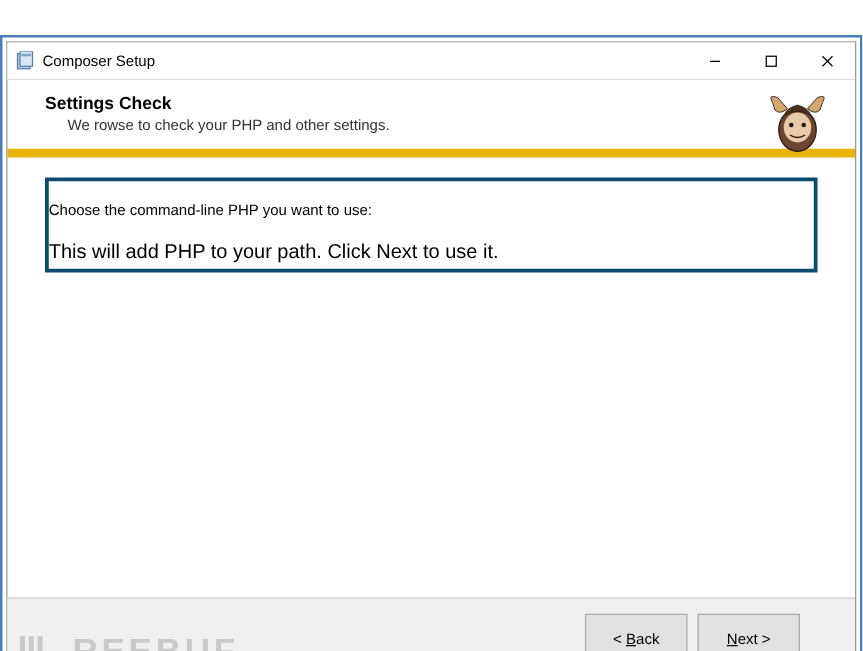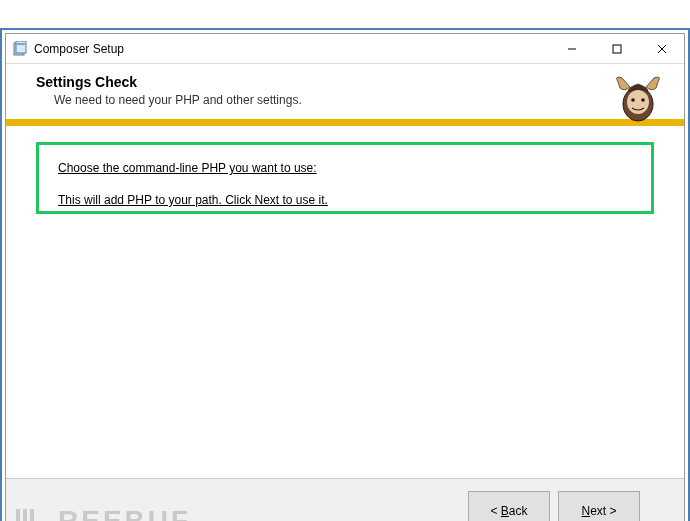--- a/index.html
+++ b/index.html
@@ -88,24 +88,23 @@
       top: 8px;
       width: 56px;
       height: 56px;
     }
     .content {
       flex: 1;
       position: relative;
       padding: 20px 30px;
     }
     .highlight-box {
-      border: 3px solid #22c55e;
-      padding: 16px 18px 8px 19px;
+      border: 3px solid #0c4a6e;
+      padding: 16px 18px 8px 0;
       margin-top: -4px;
-      text-decoration: underline;
     }
     .field-label {
       font-size: 12px;
       color: #000;
       margin-bottom: 14px;
     }
     .field-row {
       display: flex;
       gap: 10px;
       align-items: center;
@@ -142,21 +141,21 @@
       background: #e1e1e1;
       font-size: 12px;
       font-family: inherit;
       cursor: pointer;
       color: #000;
     }
     .browse-btn .u {
       text-decoration: underline;
     }
     .path-note {
-      font-size: 12px;
+      font-size: 16px;
       color: #000;
       position: relative;
       top: 4px;
       white-space: nowrap;
       overflow: hidden;
     }
     .footer {
       border-top: 1px solid #ccc;
       background: #f0f0f0;
       padding: 12px 18px;
@@ -238,21 +237,21 @@
           <svg width="10" height="10" viewBox="0 0 10 10">
               <line x1="1" y1="1" x2="9" y2="9" stroke="#000" stroke-width="1"></line>
               <line x1="9" y1="1" x2="1" y2="9" stroke="#000" stroke-width="1"></line>
             </svg>
         </div>
       </div>
     </div>
 
     <div class="header">
       <div class="header-title">Settings Check</div>
-      <div class="header-subtitle">We need to need your PHP and other settings.</div>
+      <div class="header-subtitle">We rowse to check your PHP and other settings.</div>
       <span class="header-logo">
         <svg viewBox="0 0 56 56" width="56" height="56">
           <path d="M8 10 Q4 3 12 6 L20 15 Q14 20 10 16 Z" fill="#d4a86a" stroke="#333" stroke-width="0.8"></path>
           <path d="M48 10 Q52 3 44 6 L36 15 Q42 20 46 16 Z" fill="#d4a86a" stroke="#333" stroke-width="0.8"></path>
           <ellipse cx="28" cy="32" rx="15" ry="17" fill="#6b4530" stroke="#2a1810" stroke-width="1"></ellipse>
           <ellipse cx="28" cy="30" rx="11" ry="12" fill="#e8c9a8"></ellipse>
           <circle cx="23" cy="28" r="1.8" fill="#2a1810"></circle>
           <circle cx="33" cy="28" r="1.8" fill="#2a1810"></circle>
           <path d="M22 36 Q28 40 34 36" fill="none" stroke="#2a1810" stroke-width="1.2"></path>
           <path d="M18 20 Q28 14 38 20 Q38 15 28 12 Q18 15 18 20" fill="#4a2f1d" stroke="#2a1810" stroke-width="0.6"></path>

